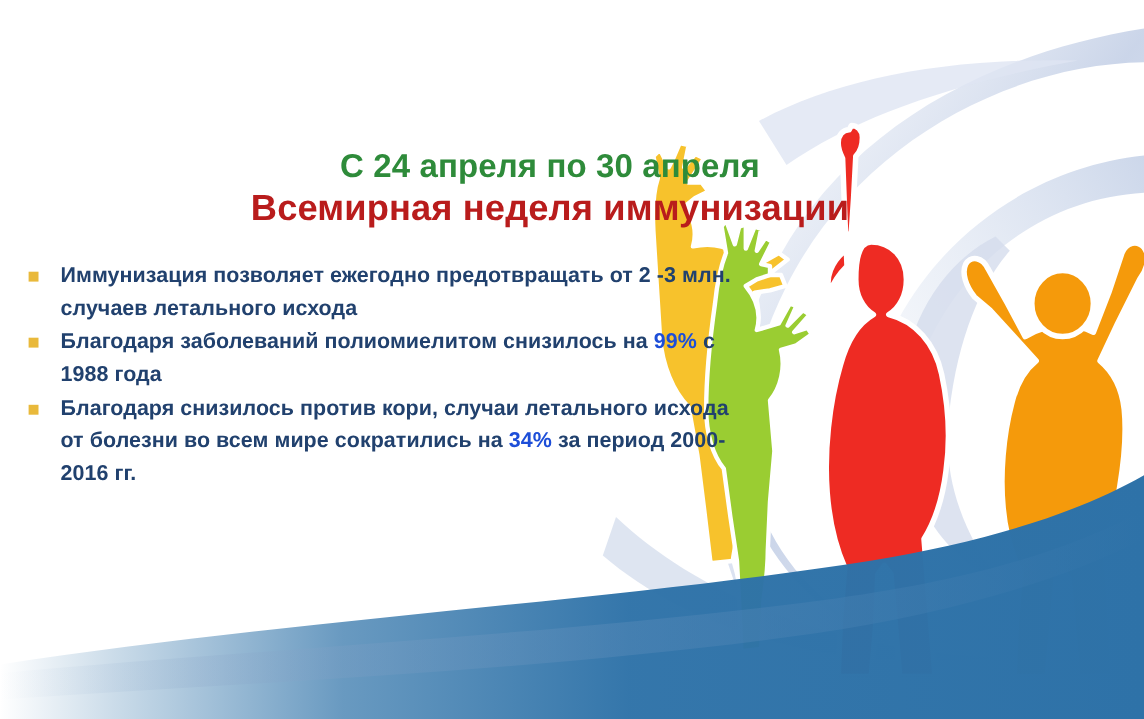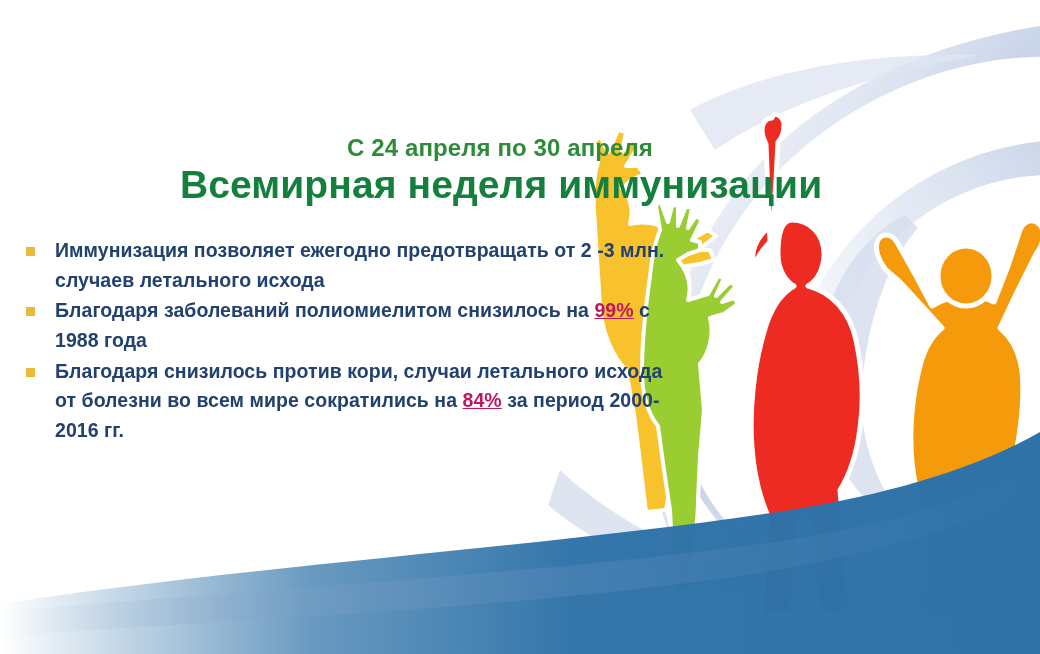--- a/index.html
+++ b/index.html
@@ -45,31 +45,31 @@
   
   .title-block {
     position: absolute;
     left: 180px;
     top: 134px;
     width: 640px;
     text-align: center;
     z-index: 6;
   }
   .title-line-1 {
-    font-size: 24px;
+    font-size: 30px;
     font-weight: bold;
     color: #2E8B3A;
     line-height: 1.18;
     letter-spacing: 0.1px;
     white-space: nowrap;
   }
   .title-line-2 {
-    font-size: 39px;
-    font-weight: bold;
-    color: #15803d;
+    font-size: 33px;
+    font-weight: bold;
+    color: #b91c1c;
     line-height: 1.2;
     letter-spacing: 0.1px;
     white-space: nowrap;
   }
 
   
   .bullets {
     position: absolute;
     left: 26px;
     top: 236px;
@@ -91,23 +91,22 @@
   }
   .bullet-text {
     flex: 1 1 auto;
     font-size: 19.5px;
     font-weight: bold;
     color: #21416E;
     line-height: 1.52;
     letter-spacing: 0.05px;
   }
   .hl-red {
-    color: #be185d;
-    font-weight: bold;
-    text-decoration: underline;
+    color: #1d4ed8;
+    font-weight: bold;
   }
 </style>
 </head>
 <body>
 
 <div id="slide">
 
   <svg class="bg-swirl" viewBox="0 0 1040 654" preserveAspectRatio="none">
     <defs>
       <linearGradient id="swirlFade" x1="0" y1="0" x2="1" y2="1">
@@ -264,19 +263,19 @@
       <span class="bullet-text">Иммунизация позволяет ежегодно предотвращать от 2 -3 млн. случаев летального исхода</span>
     </div>
 
     <div class="bullet-row">
       <span class="bullet-marker"></span>
       <span class="bullet-text"><span>Благодаря заболеваний полиомиелитом снизилось на </span><span class="hl-red">99%</span><span> с 1988 года</span></span>
     </div>
 
     <div class="bullet-row">
       <span class="bullet-marker"></span>
-      <span class="bullet-text"><span>Благодаря снизилось против кори, случаи летального исхода от болезни во всем мире сократились на </span><span class="hl-red">84%</span><span> за период 2000- 2016 гг.</span></span>
+      <span class="bullet-text"><span>Благодаря снизилось против кори, случаи летального исхода от болезни во всем мире сократились на </span><span class="hl-red">34%</span><span> за период 2000- 2016 гг.</span></span>
     </div>
 
 
   </div>
 
 </div>
 
 </body></html>

